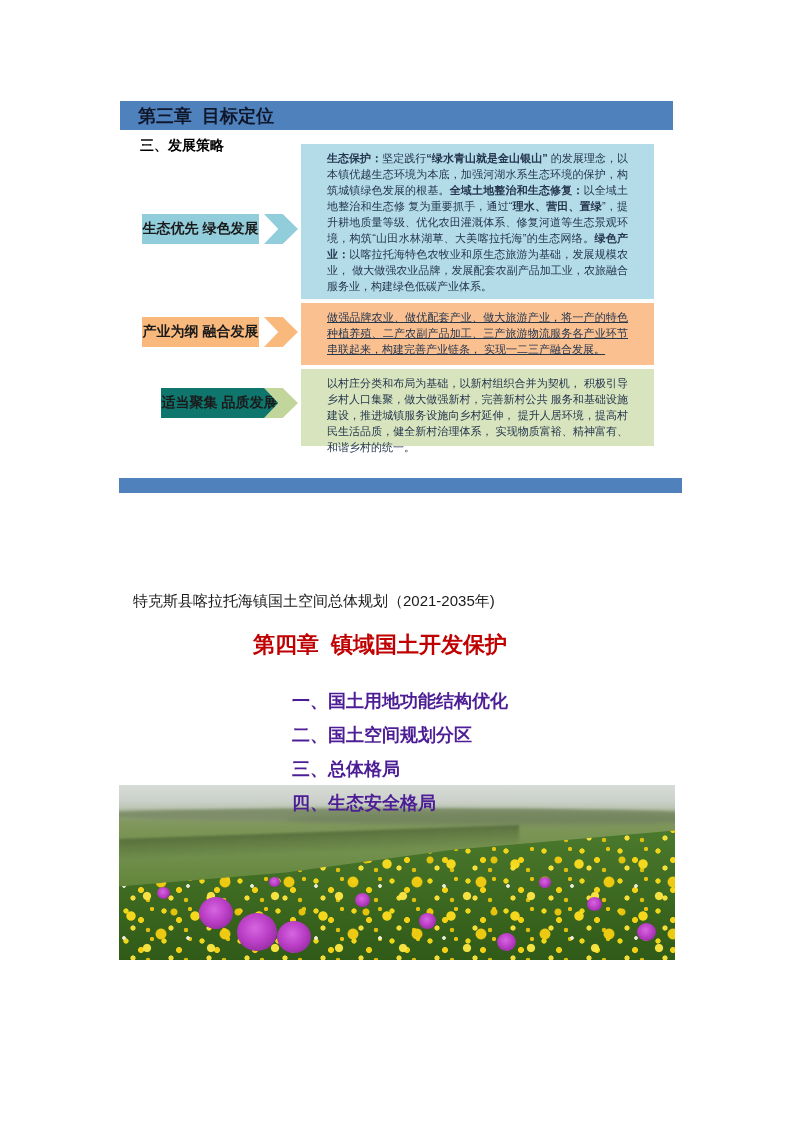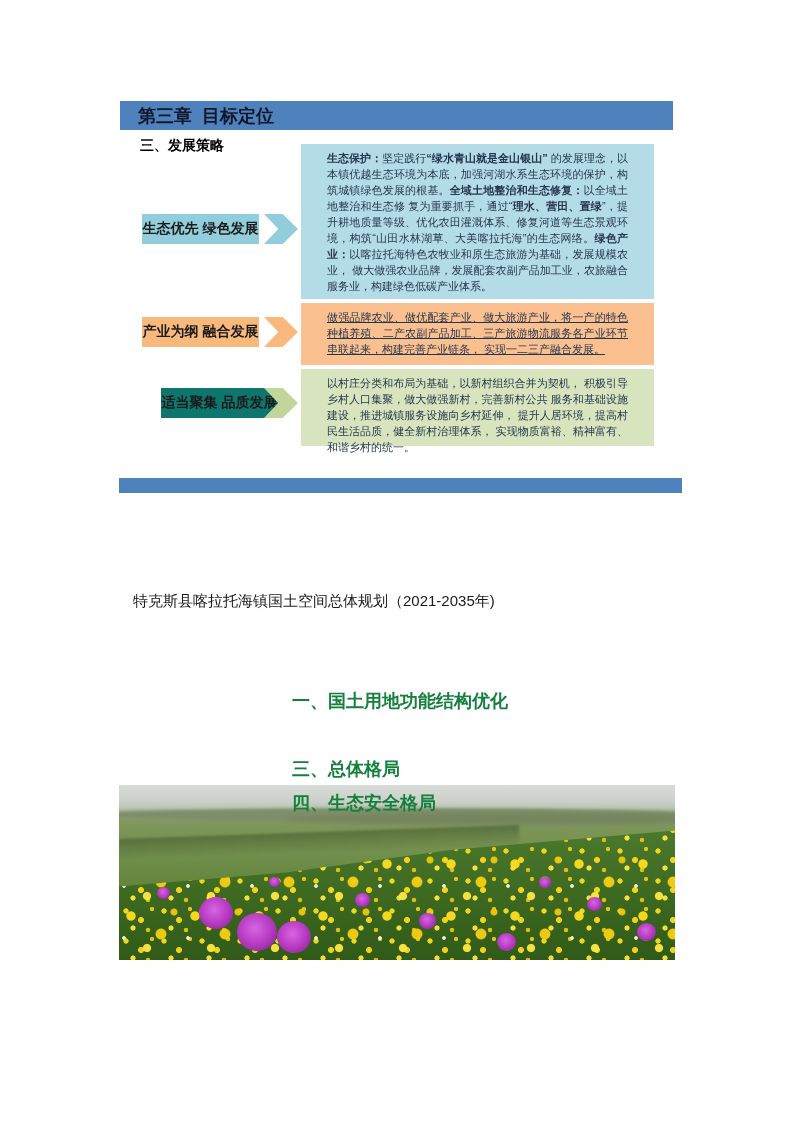--- a/index.html
+++ b/index.html
@@ -42,21 +42,21 @@
   .bottom-bar{position:absolute;left:119px;top:478px;width:563px;height:15px;}
   
   .doc-title{
     position:absolute;left:133px;top:592px;font-size:15px;color:#1a1a1a;white-space:pre;
   }
   .chapter4-title{
     position:absolute;left:120px;top:630px;width:520px;text-align:center;
     font-size:22px;font-weight:bold;white-space:pre;
   }
   .toc-item{
-    position:absolute;left:292px;font-size:18px;font-weight:bold;color:#15803d;
+    position:absolute;left:292px;font-size:18px;font-weight:bold;color:#4c1d95;
     white-space:pre;z-index:3;
   }
   .it1{top:689px;} .it2{top:723px;} .it3{top:757px;} .it4{top:791px;} .it5{top:825px;}
   
   .photo{
     position:absolute;left:119px;top:785px;width:556px;height:175px;overflow:hidden;z-index:1;
     background:linear-gradient(180deg,
       #d8dcd8 0%, #cbd1ca 9%, #bcc5b4 13%,
       #95a581 16%, #82985f 21%, #7a9454 28%,
       #6f8e4b 42%, #618539 58%, #557d30 78%, #4e7729 100%);
@@ -141,22 +141,24 @@
 
   <div class="strategy-label lab3" style="background-color: #0f766e; margin-left: 19px;">
     <span>适当聚集 品质发展</span>
   </div>
   <div class="chevron ch3" style="background-color: rgb(194, 214, 155);"></div>
   <div class="panel pan3" style="background-color: rgb(215, 228, 189);"><span>以村庄分类和布局为基础，以新村组织合并为契机， 积极引导乡村人口集聚，做大做强新村，完善新村公共 服务和基础设施建设，推进城镇服务设施向乡村延伸， 提升人居环境，提高村民生活品质，健全新村治理体系， 实现物质富裕、精神富有、和谐乡村的统一。</span></div>
 
   <div class="bottom-bar" style="background-color: rgb(79, 129, 189);"></div>
 
   <div class="doc-title">特克斯县喀拉托海镇国土空间总体规划（2021-2035年)</div>
+  <div class="chapter4-title" style="color: rgb(192, 0, 0);">第四章  镇域国土开发保护</div>
 
   <div class="toc-item it1">一、国土用地功能结构优化</div>
+  <div class="toc-item it2">二、国土空间规划分区</div>
   <div class="toc-item it3">三、总体格局</div>
   <div class="toc-item it4">四、生态安全格局</div>
 
   <div class="photo" title="草原花海照片">
     <div class="ridge"></div>
     <div class="ridge2"></div>
     <div class="valley"></div>
     <div class="meadow">
       <div class="flowers1"></div>
       <div class="flowers2"></div>

